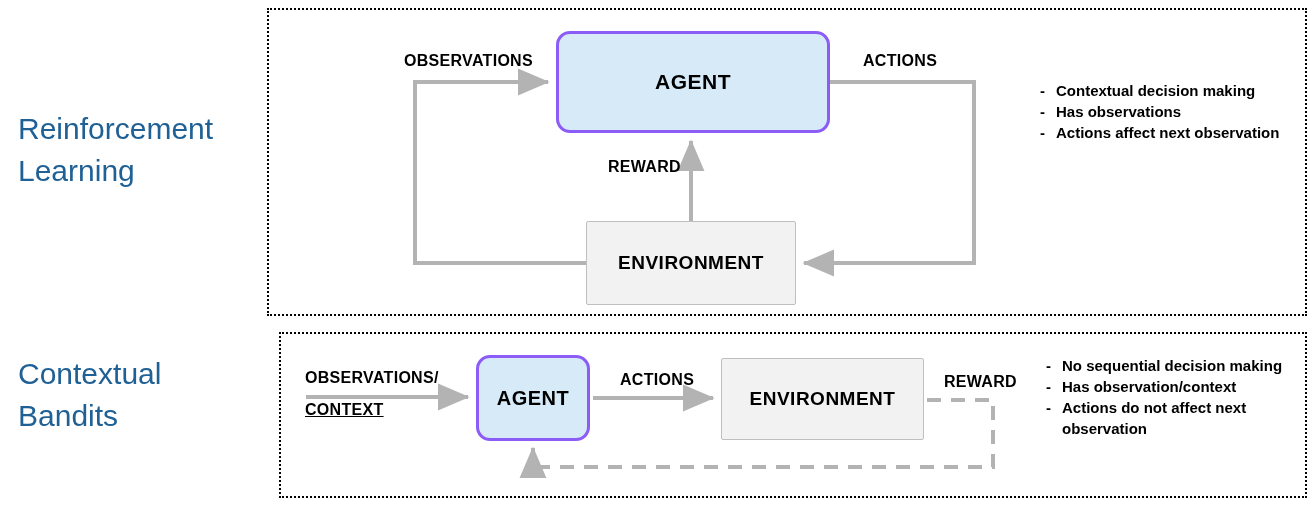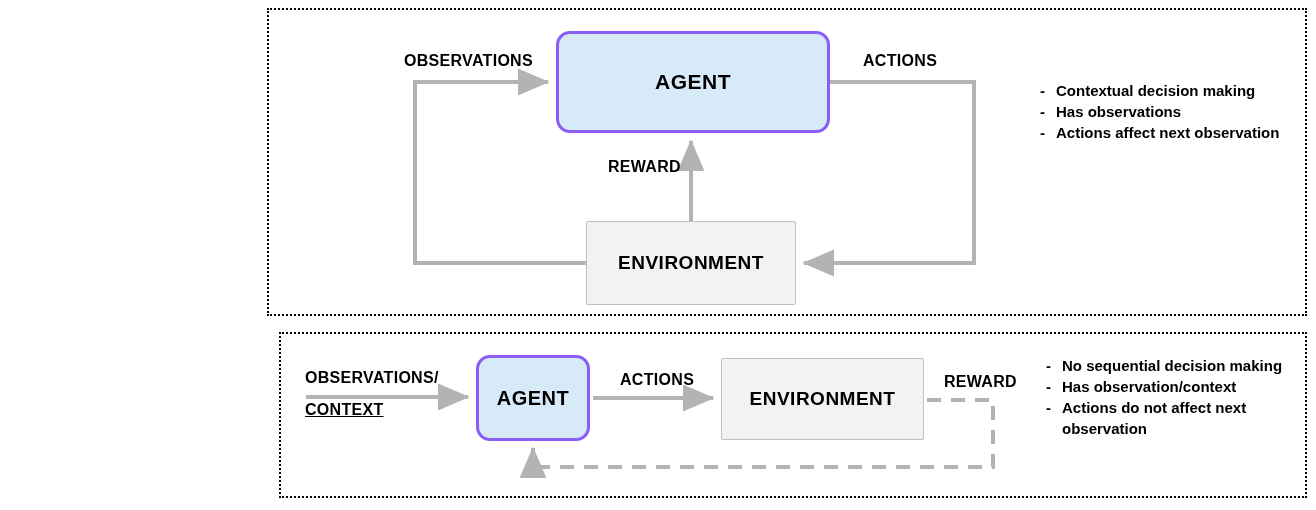--- a/index.html
+++ b/index.html
@@ -118,21 +118,25 @@
   }
   .bullet-text {
     flex: 1 1 auto;
   }
 </style>
 </head>
 <body>
 
 <div class="canvas">
 
-
+  <div class="section-title" id="title-rl">Reinforcement
+Learning</div>
+
+  <div class="section-title" id="title-cb">Contextual
+Bandits</div>
 
   <div class="panel" id="panel-rl"></div>
 
   <div class="panel" id="panel-cb"></div>
 
   <svg class="arrows" viewBox="0 0 1316 510">
     <defs>
       <marker id="ah-gray" markerWidth="9" markerHeight="9" refX="7.6" refY="3.4" orient="auto" markerUnits="strokeWidth">
         <path d="M0,0 L8,3.4 L0,6.8 z" fill="#b3b3b3"></path>
       </marker>

